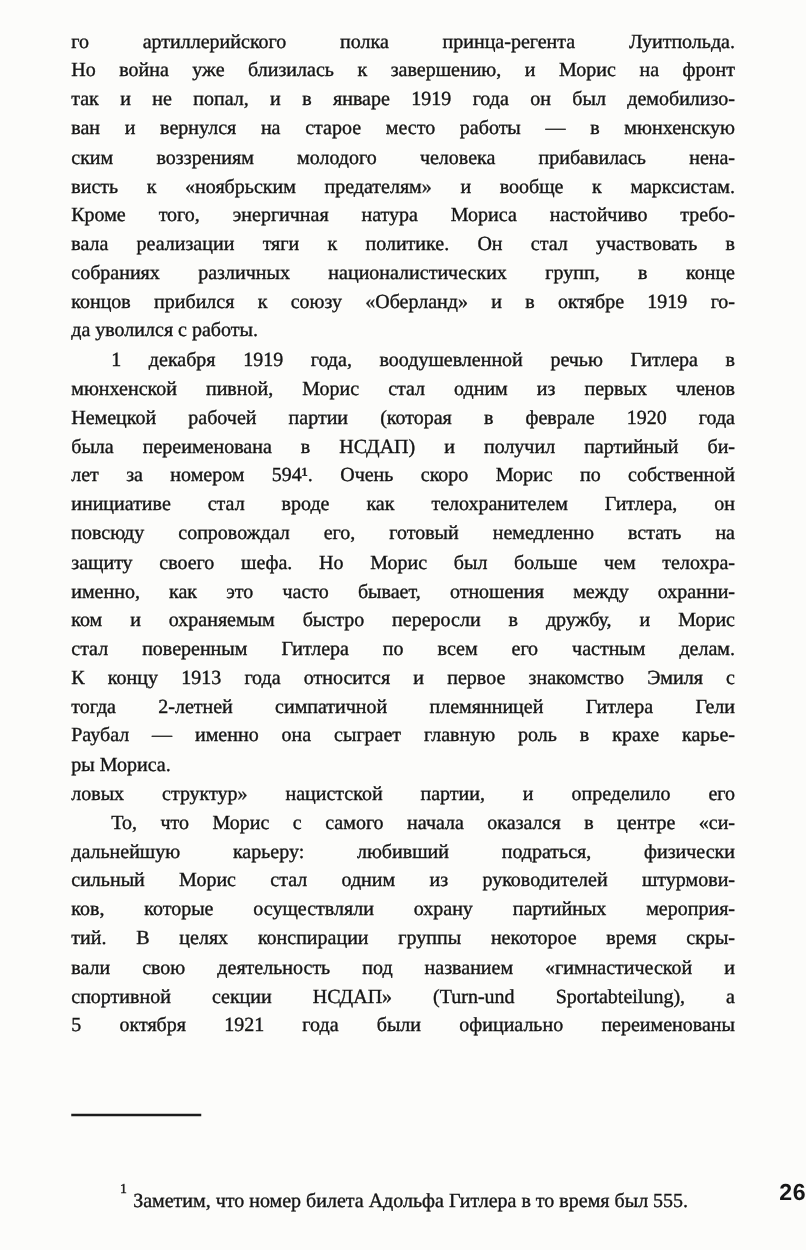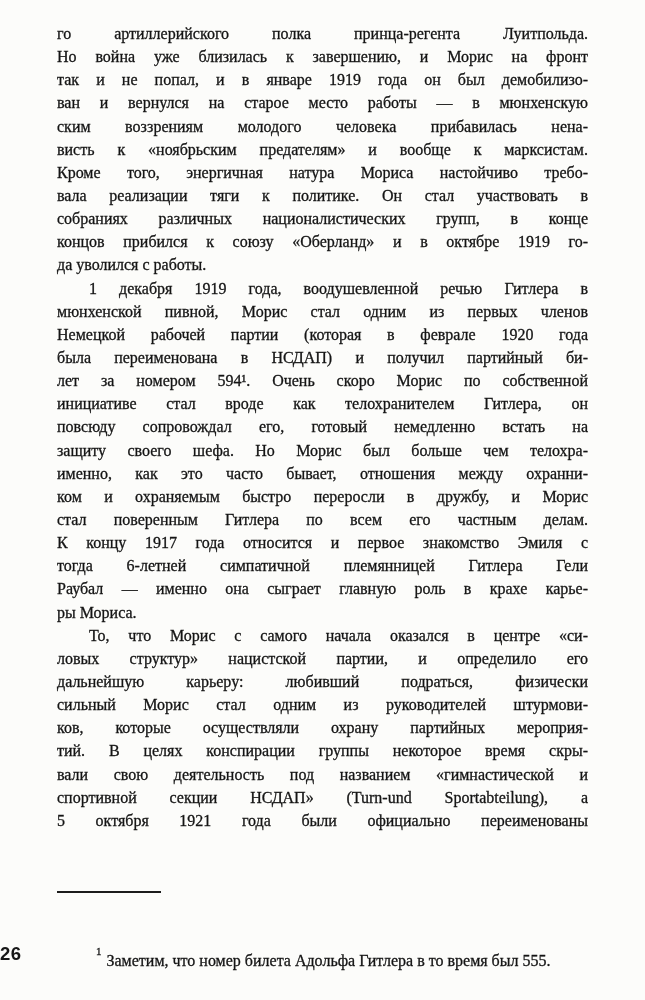--- a/index.html
+++ b/index.html
@@ -59,21 +59,21 @@
     position: relative;
     top: -5px;
     margin-right: 5px;
     text-indent: 0;
   }
   .page-number {
     position: absolute;
     left: 0;
     top: 943px;
     width: 645px;
-    text-align: left;
+    text-align: right;
     font-family: "Liberation Sans", "DejaVu Sans", sans-serif;
     font-weight: bold;
     font-size: 18.5px;
     letter-spacing: 0.5px;
     color: #171717;
   }
 </style>
 </head>
 <body>
 
@@ -99,28 +99,28 @@
         <div class="tline">мюнхенской пивной, Морис стал одним из первых членов</div>
         <div class="tline">Немецкой рабочей партии (которая в феврале 1920 года</div>
         <div class="tline">была переименована в НСДАП) и получил партийный би-</div>
         <div class="tline">лет за номером 594¹. Очень скоро Морис по собственной</div>
         <div class="tline">инициативе стал вроде как телохранителем Гитлера, он</div>
         <div class="tline">повсюду сопровождал его, готовый немедленно встать на</div>
         <div class="tline">защиту своего шефа. Но Морис был больше чем телохра-</div>
         <div class="tline">именно, как это часто бывает, отношения между охранни-</div>
         <div class="tline">ком и охраняемым быстро переросли в дружбу, и Морис</div>
         <div class="tline">стал поверенным Гитлера по всем его частным делам.</div>
-        <div class="tline">К концу 1917 года относится и первое знакомство Эмиля с</div>
-        <div class="tline">тогда 6-летней симпатичной племянницей Гитлера Гели</div>
+        <div class="tline">К концу 1913 года относится и первое знакомство Эмиля с</div>
+        <div class="tline">тогда 2-летней симпатичной племянницей Гитлера Гели</div>
         <div class="tline">Раубал — именно она сыграет главную роль в крахе карье-</div>
         <div class="tline short">ры Мориса.</div>
       </div>
       <div class="paragraph">
+        <div class="tline">ловых структур» нацистской партии, и определило его</div>
         <div class="tline indent">То, что Морис с самого начала оказался в центре «си-</div>
-        <div class="tline">ловых структур» нацистской партии, и определило его</div>
         <div class="tline">дальнейшую карьеру: любивший подраться, физически</div>
         <div class="tline">сильный Морис стал одним из руководителей штурмови-</div>
         <div class="tline">ков, которые осуществляли охрану партийных мероприя-</div>
         <div class="tline">тий. В целях конспирации группы некоторое время скры-</div>
         <div class="tline">вали свою деятельность под названием «гимнастической и</div>
         <div class="tline">спортивной секции НСДАП» (Turn-und Sportabteilung), а</div>
         <div class="tline">5 октября 1921 года были официально переименованы</div>
       </div>
     </div>
 

